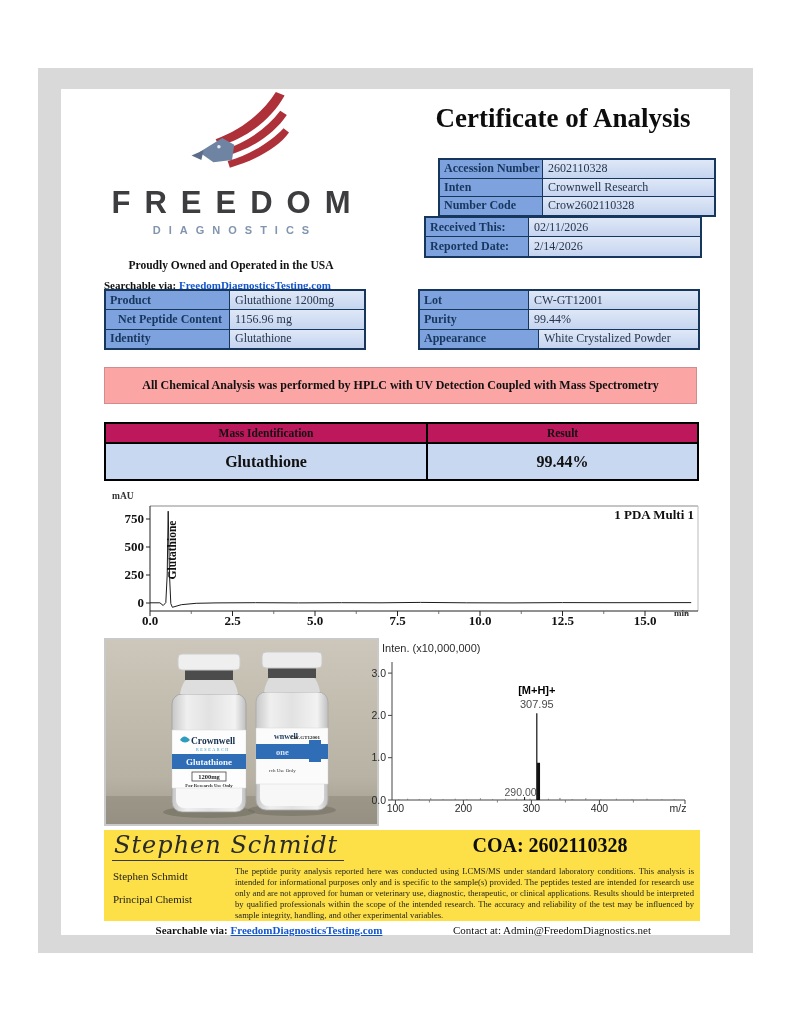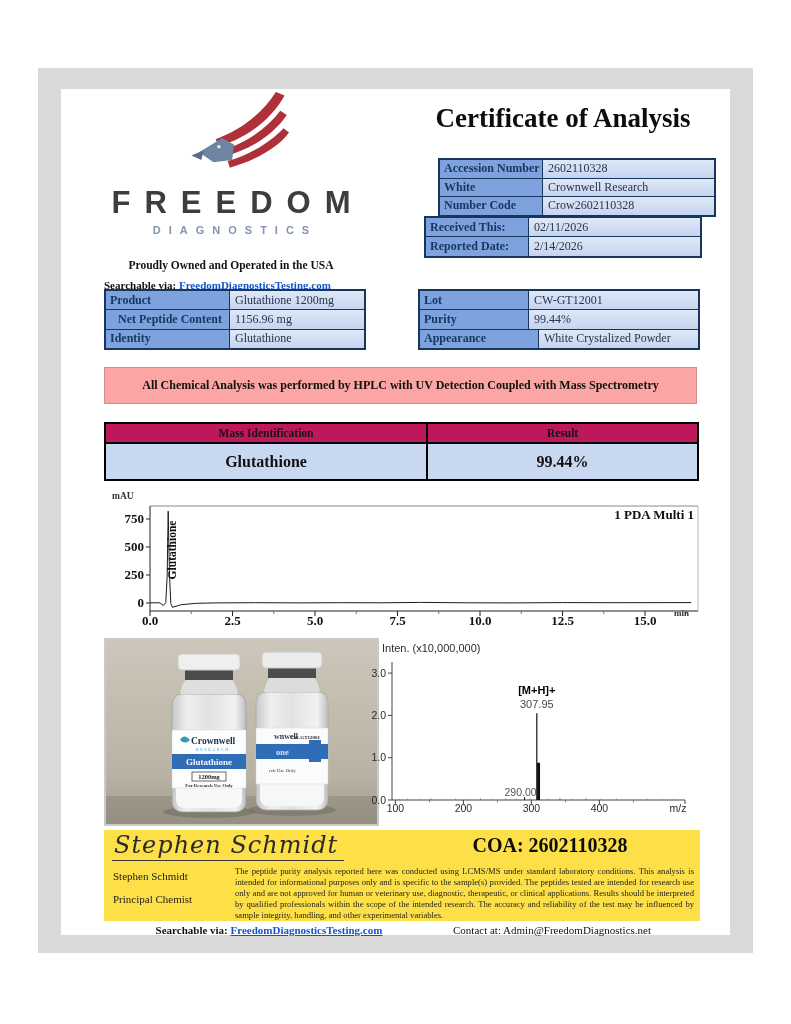--- a/index.html
+++ b/index.html
@@ -85,21 +85,21 @@
   </div>
 
   <div class="abs coa-title">Certificate of Analysis</div>
 
   <div class="abs kv-table h18" style="left:363px;top:69px;width:274px;margin-left:14px;">
     <div class="kv-row">
       <div class="kv-label" style="width:103px;">Accession Number</div>
       <div class="kv-value">2602110328</div>
     </div>
     <div class="kv-row">
-      <div class="kv-label" style="width:103px;">White</div>
+      <div class="kv-label" style="width:103px;">Inten</div>
       <div class="kv-value">Crownwell Research</div>
     </div>
     <div class="kv-row">
       <div class="kv-label" style="width:103px;">Number Code</div>
       <div class="kv-value">Crow2602110328</div>
     </div>
   </div>
 
   <div class="abs kv-table h19" style="left:363px;top:127px;width:274px;">
     <div class="kv-row">

